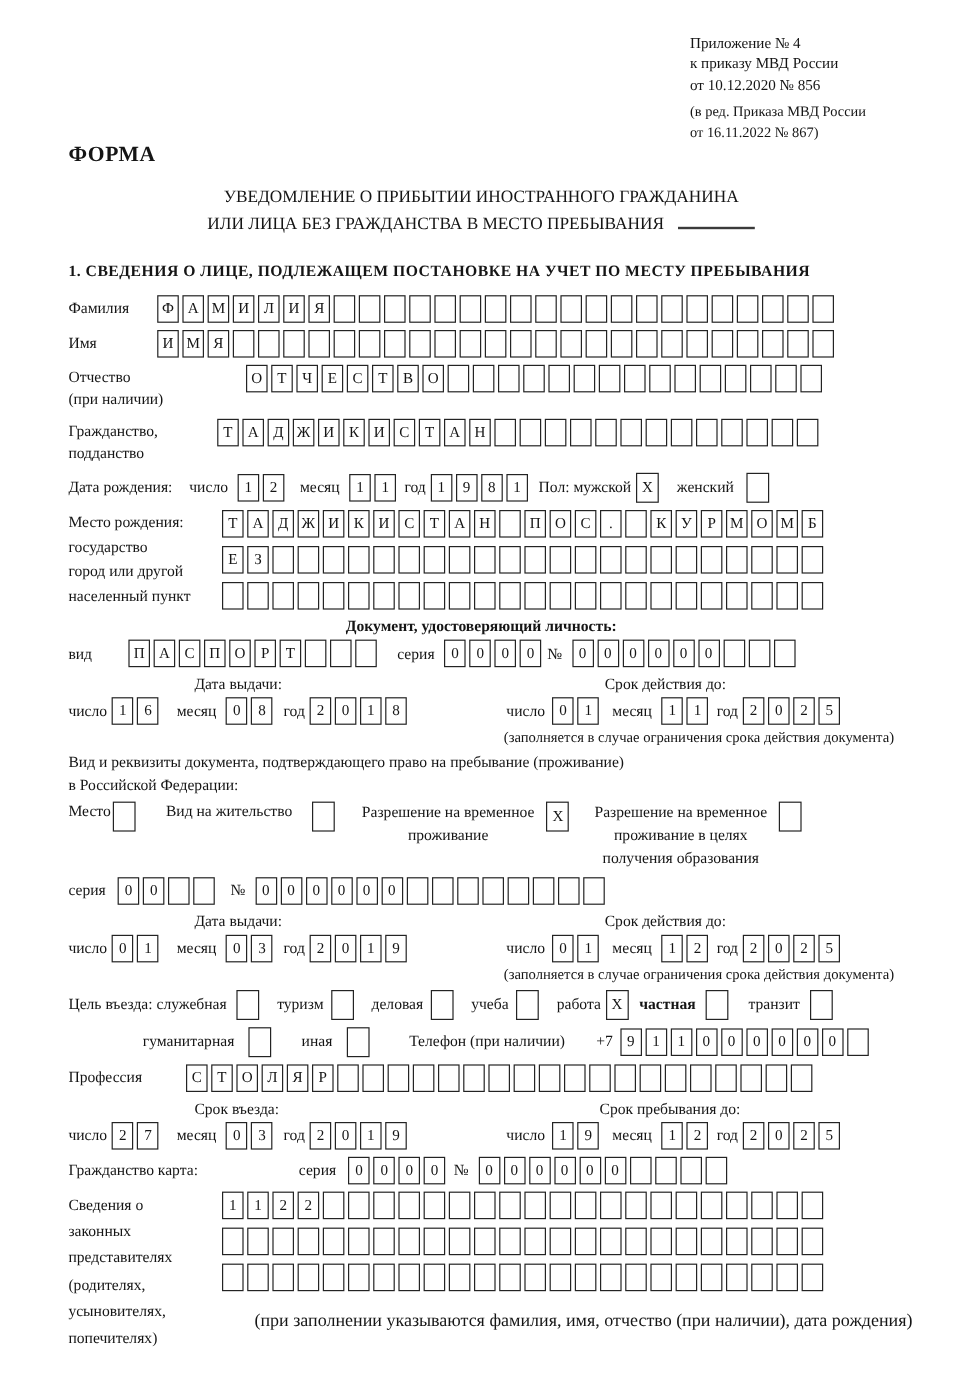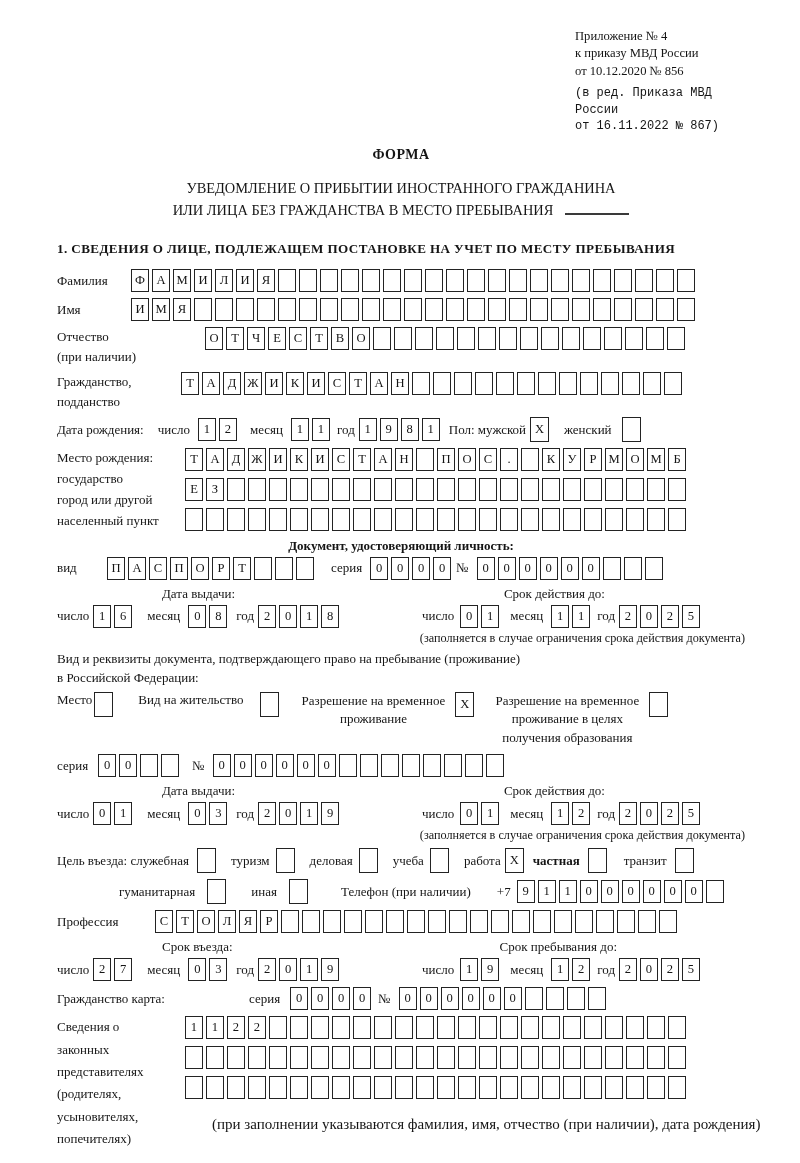--- a/index.html
+++ b/index.html
@@ -1,22 +1,22 @@
 <!DOCTYPE html>
 <html><head>
 <meta charset="utf-8">
 <style>
   html,body{margin:0;padding:0;background:#fff;}
   .page{width:800px;height:1163px;box-sizing:border-box;padding:28px 55px 7px 57px;
         font-family:"Liberation Serif","DejaVu Serif",serif;color:#151515;background:#fff;
         overflow:hidden;position:relative;}
   .hdr{margin-left:auto;width:170px;font-size:12.6px;line-height:1.38;}
-  .hdr .edition{font-size:12px;font-family:Liberation Mono, monospace;}
+  .hdr .edition{font-size:12px;}
   .hdr .gap{height:5px;}
-  .forma{text-align:center;font-weight:bold;font-size:14px;margin-top:12px;letter-spacing:.5px;}
+  .forma{text-align:left;font-weight:bold;font-size:18px;letter-spacing:.5px;}
   .title{text-align:center;font-weight:normal;font-size:14.4px;margin-top:14px;line-height:1.55;}
   .blank-line{display:inline-block;width:64px;border-bottom:2px solid #3a3a3a;height:3px;margin-left:12px;}
   .sec{font-weight:bold;font-size:13.1px;margin-top:20px;margin-bottom:12px;letter-spacing:.4px;white-space:nowrap;}
   .fline{display:flex;align-items:center;margin-bottom:6px;font-size:13px;}
   .fline.top{align-items:flex-start;}
   .fline.center{justify-content:center;margin-bottom:3px;}
   .fline.right{justify-content:flex-end;}
   .fline.hdrline{margin-bottom:3px;}
   .fline.note{font-size:12.2px;margin-top:-3px;margin-bottom:5px;}
   .fline.tight{margin-bottom:3px;}

